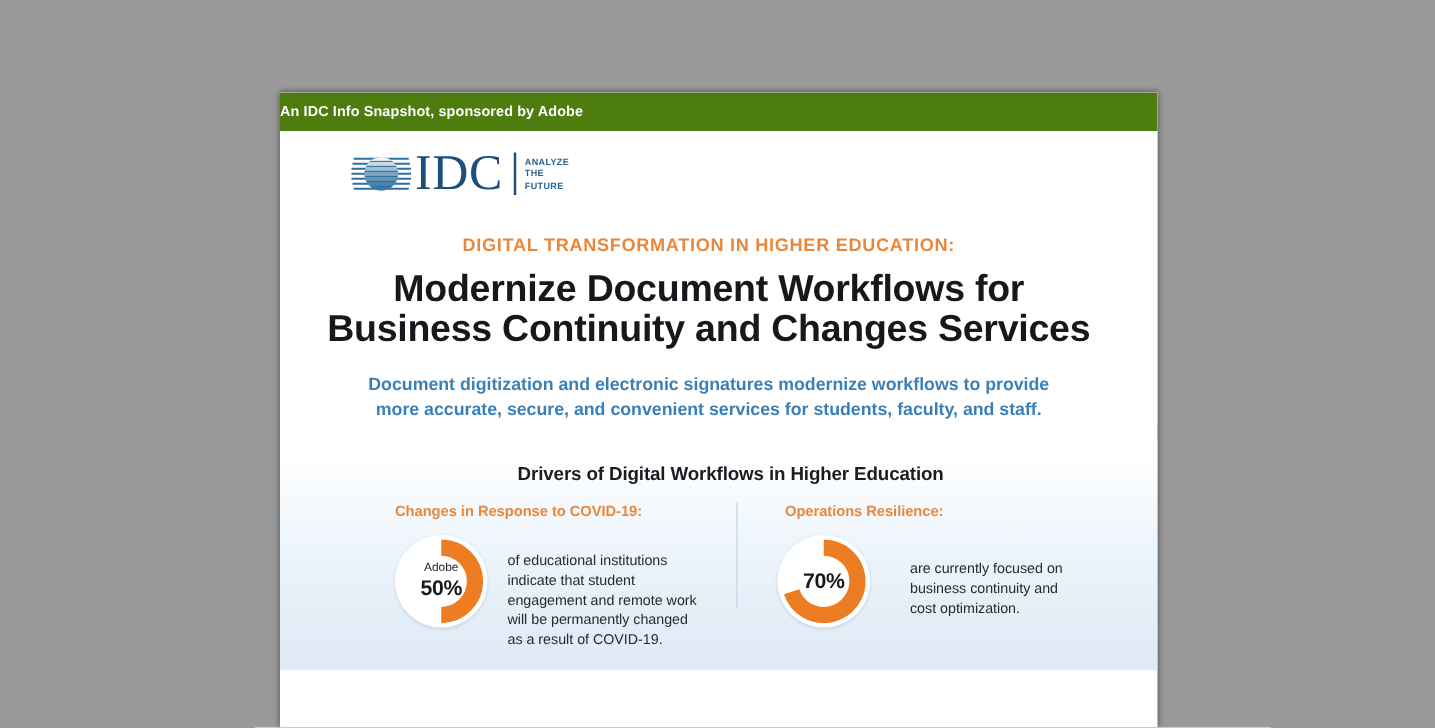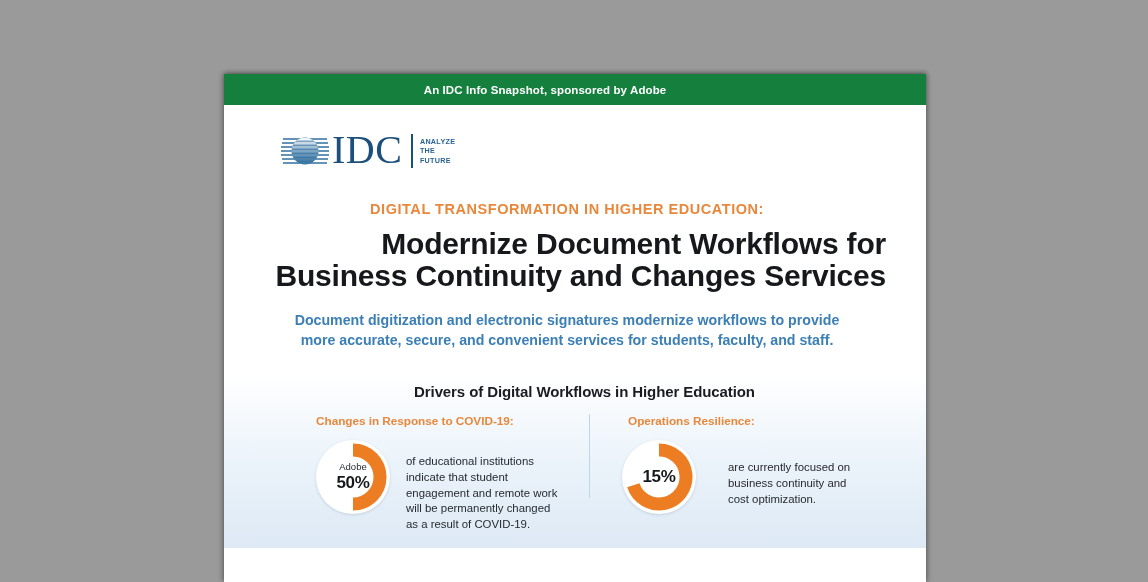--- a/index.html
+++ b/index.html
@@ -28,37 +28,37 @@
     width: 702px;
     height: 508px;
     background: #ffffff;
     box-shadow: -2px 0 5px rgba(0,0,0,0.22), 2px 0 5px rgba(0,0,0,0.22), 0 -2px 4px rgba(0,0,0,0.18);
     overflow: hidden;
   }
 
   
   .sponsor-bar {
     height: 31px;
-    background: #15803d;
+    background: #4d7c0f;
     display: flex;
     align-items: center;
-    justify-content: center;
+    justify-content: flex-start;
     padding-right: 60px;
     box-sizing: border-box;
   }
   .sponsor-bar-text {
     color: #ffffff;
     font-size: 11.5px;
     font-weight: bold;
     letter-spacing: 0.1px;
   }
 
   
   .logo-region {
-    padding: 24px 0 0 57px;
+    padding: 12px 0 0 57px;
     background: #ffffff;
   }
   .idc-logo {
     display: flex;
     align-items: center;
     height: 44px;
   }
   .logo-globe {
     position: relative;
     width: 48px;
@@ -104,21 +104,20 @@
     letter-spacing: 0.55px;
     text-transform: uppercase;
   }
   .headline {
     color: #16181c;
     font-size: 30px;
     font-weight: bold;
     line-height: 1.08;
     margin-top: 11px;
     letter-spacing: -0.2px;
-    text-align: right;
   }
   .subhead {
     color: #3b7fb5;
     font-size: 14.2px;
     font-weight: bold;
     line-height: 1.42;
     margin-top: 17px;
     padding: 0 14px;
   }
 
@@ -322,21 +321,21 @@
         <div class="col col-right">
           <div class="col-label col-label-right">Operations Resilience:</div>
 
           <div class="col-body">
             <div class="donut">
               <svg width="74" height="74" viewBox="0 0 74 74">
                 <circle cx="37" cy="37" r="27" fill="none" stroke="#ffffff" stroke-width="13"></circle>
                 <path d="M 37 10 A 27 27 0 1 1 11.32 45.34" fill="none" stroke="#ed7d22" stroke-width="13"></path>
               </svg>
               <div class="donut-center">
-                <span class="donut-value donut-value-solo">15%</span>
+                <span class="donut-value donut-value-solo">70%</span>
               </div>
             </div>
             <div class="stat-text stat-text-right">are currently focused on business continuity and cost optimization.</div>
           </div>
         </div>
 
       </div>
     </div>
 
   </div>

